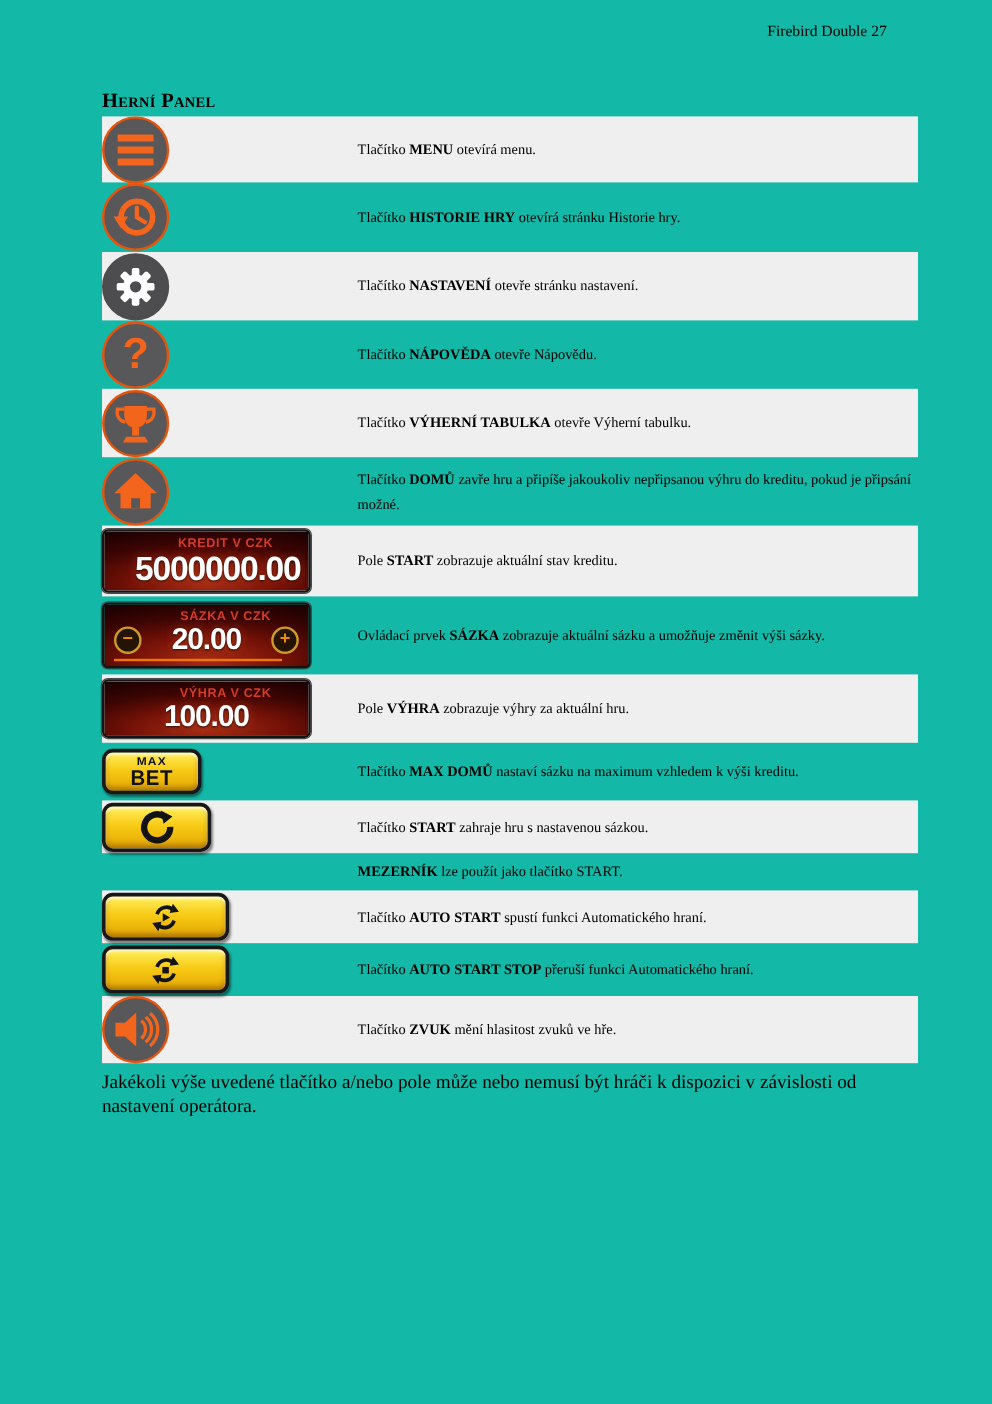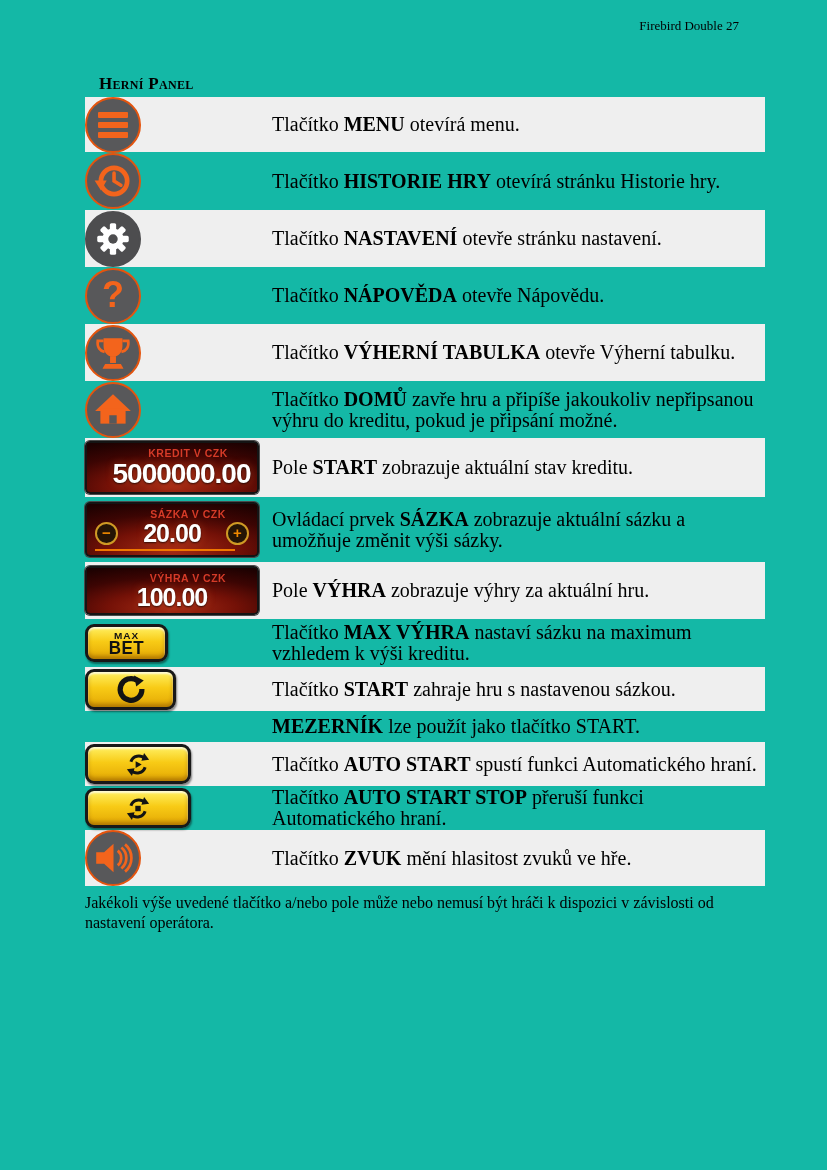--- a/index.html
+++ b/index.html
@@ -5,28 +5,28 @@
   html,body{margin:0;padding:0;background:#888;}
   .page{
     position:relative;width:827px;height:1170px;margin:0 auto;
     background:#14b8a6;font-family:"Liberation Serif",serif;color:#000;
     overflow:hidden;
   }
   .doc-header{
     position:absolute;top:18px;right:88px;font-size:13px;color:#000;
   }
   .section-title{
-    position:absolute;top:74px;left:99px;
+    position:absolute;top:74px;left:85px;
     font-variant:small-caps;font-weight:bold;font-size:17px;letter-spacing:.3px;
   }
   .panel-table{position:absolute;top:97px;left:85px;width:680px;}
   .row{display:flex;align-items:center;}
   .row.odd{background:#efefef;}
   .icon-cell{width:187px;flex:0 0 187px;display:flex;align-items:center;}
-  .desc{width:493px;font-size:20px;line-height:21px;}
+  .desc{width:493px;font-size:12px;line-height:21px;margin-left:26px;}
   .desc b{font-weight:bold;}
 
   
   .circle{
     width:52px;height:52px;border-radius:50%;
     background:#58585a;border:2px solid #e4540e;
     display:flex;align-items:center;justify-content:center;flex:0 0 auto;
     box-sizing:content-box;
   }
   .circle.dark{background:#4d4d4f;border-color:#4d4d4f;}
@@ -205,21 +205,21 @@
       <div class="desc"><span>Pole </span><b>VÝHRA</b><span> zobrazuje výhry za aktuální hru.</span></div>
     </div>
 
     <div class="row" style="height:48px">
       <div class="icon-cell">
         <div class="ybtn maxbet">
           <span class="mb1">MAX</span>
           <span class="mb2">BET</span>
         </div>
       </div>
-      <div class="desc"><span>Tlačítko </span><b>MAX VÝHRA</b><span> nastaví sázku na maximum vzhledem k výši kreditu.</span></div>
+      <div class="desc"><span>Tlačítko </span><b>MAX DOMŮ</b><span> nastaví sázku na maximum vzhledem k výši kreditu.</span></div>
     </div>
 
     <div class="row odd" style="height:44px">
       <div class="icon-cell">
         <div class="ybtn startbtn">
           <svg width="30" height="30" viewBox="0 0 40 40">
             <path d="M28 8.5 A14.5 14.5 0 1 0 34.5 20" fill="none" stroke="#131313" stroke-width="7"></path>
             <polygon points="24,2 37,8.5 27,16.5" fill="#131313"></polygon>
           </svg>
         </div>

